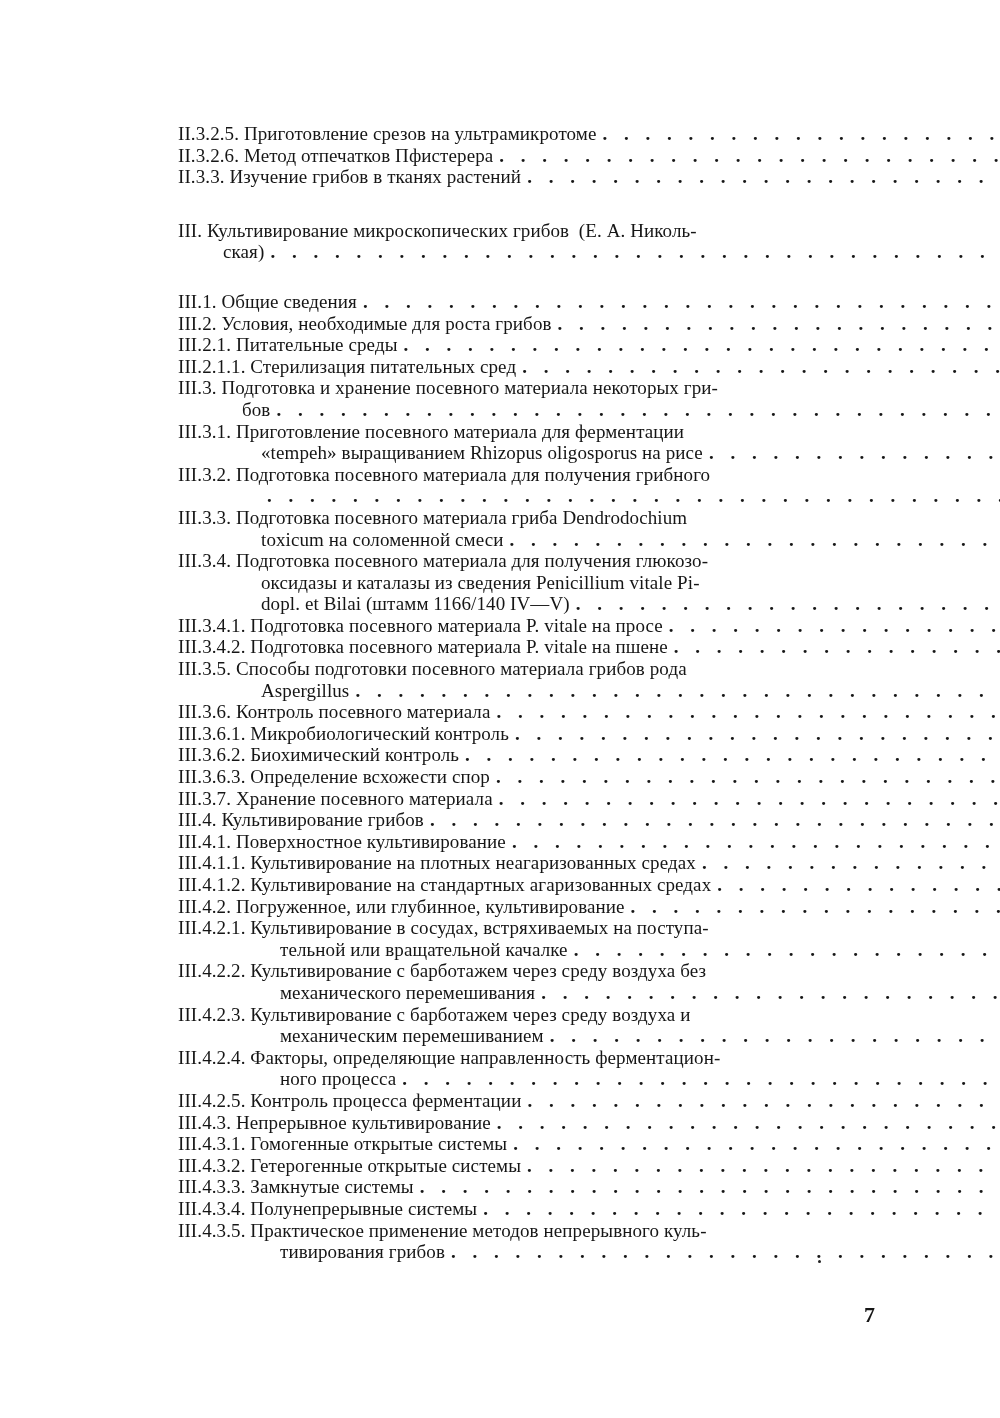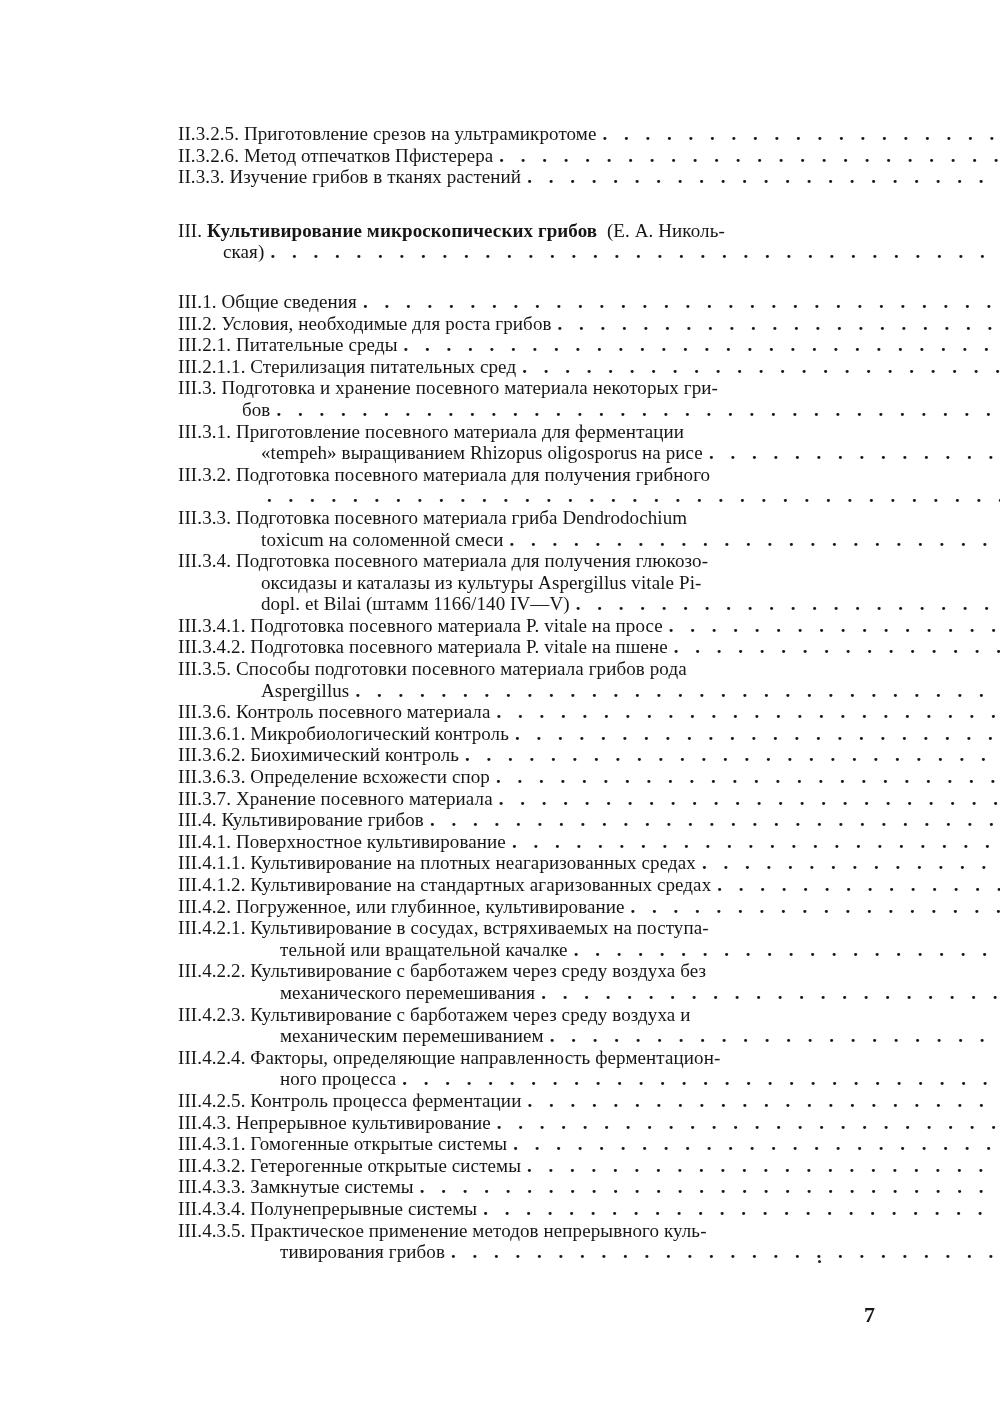--- a/index.html
+++ b/index.html
@@ -4,21 +4,21 @@
 <style>
   html, body { margin: 0; padding: 0; background: #ffffff; }
   body { width: 1000px; height: 1418px; position: relative; overflow: hidden;
          font-family: "Liberation Serif", "DejaVu Serif", serif; color: #161616; }
   .toc { position: absolute; left: 178px; top: 93px; width: 705px; margin-top: 30px; }
   .entry { display: flex; align-items: flex-end; font-size: 19px; line-height: 21.6px; letter-spacing: 0.1px; }
   .entry .body { flex: 1 1 auto; display: flex; flex-direction: column; }
   .entry .line { white-space: nowrap; display: flex; }
   .entry .line .txt { white-space: pre; }
   .entry .line.last .leader { flex: 1 1 auto; overflow: hidden; white-space: nowrap; letter-spacing: 6px; padding-left: 6px; font-weight: bold; }
-  .entry.bold .title-b { font-weight: bold; text-align: right; }
+  .entry.bold .title-b { font-weight: normal; text-align: right; }
   .entry .author { }
   .gap-big { height: 32px; }
   .gap-mid { height: 28px; }
   .pageno { position: absolute; left: 864px; top: 1302px; font-size: 22px; font-weight: bold; }
   .speck { position: absolute; left: 818px; top: 1260px; width: 3px; height: 3px; background: #222; border-radius: 50%; }
 </style>
 </head>
 <body>
 
 <div class="toc" id="toc">
@@ -161,21 +161,21 @@
       </div>
     </div>
     <div class="entry">
       <div class="body">
         <div class="line">
           <span class="txt">III.3.4.</span>
           <span class="txt"> </span>
           <span class="txt">Подготовка посевного материала для получения глюкозо-</span>
         </div>
         <div class="line" style="padding-left: 83px;">
-          <span class="txt">оксидазы и каталазы из культуры Aspergillus vitale Pi-</span>
+          <span class="txt">оксидазы и каталазы из сведения Penicillium vitale Pi-</span>
         </div>
         <div class="line last" style="padding-left: 83px;">
           <span class="txt">dopl. et Bilai (штамм 1166/140 IV—V)</span>
           <span class="leader"> . . . . . . . . . . . . . . . . . . . . . . . . . . . . . . . . . . . . . . . . . . . . . . . . .</span>
         </div>
       </div>
     </div>
     <div class="entry">
       <div class="body">
         <div class="line last">

